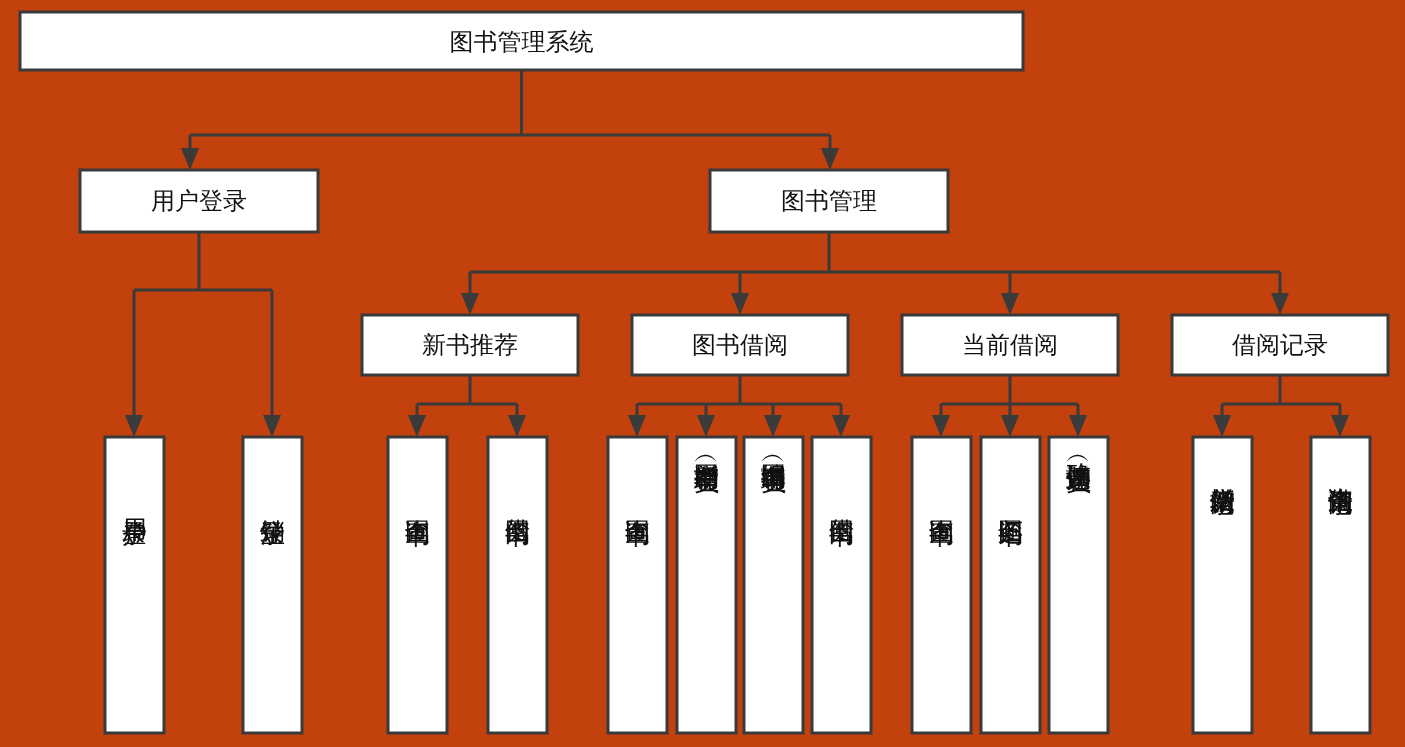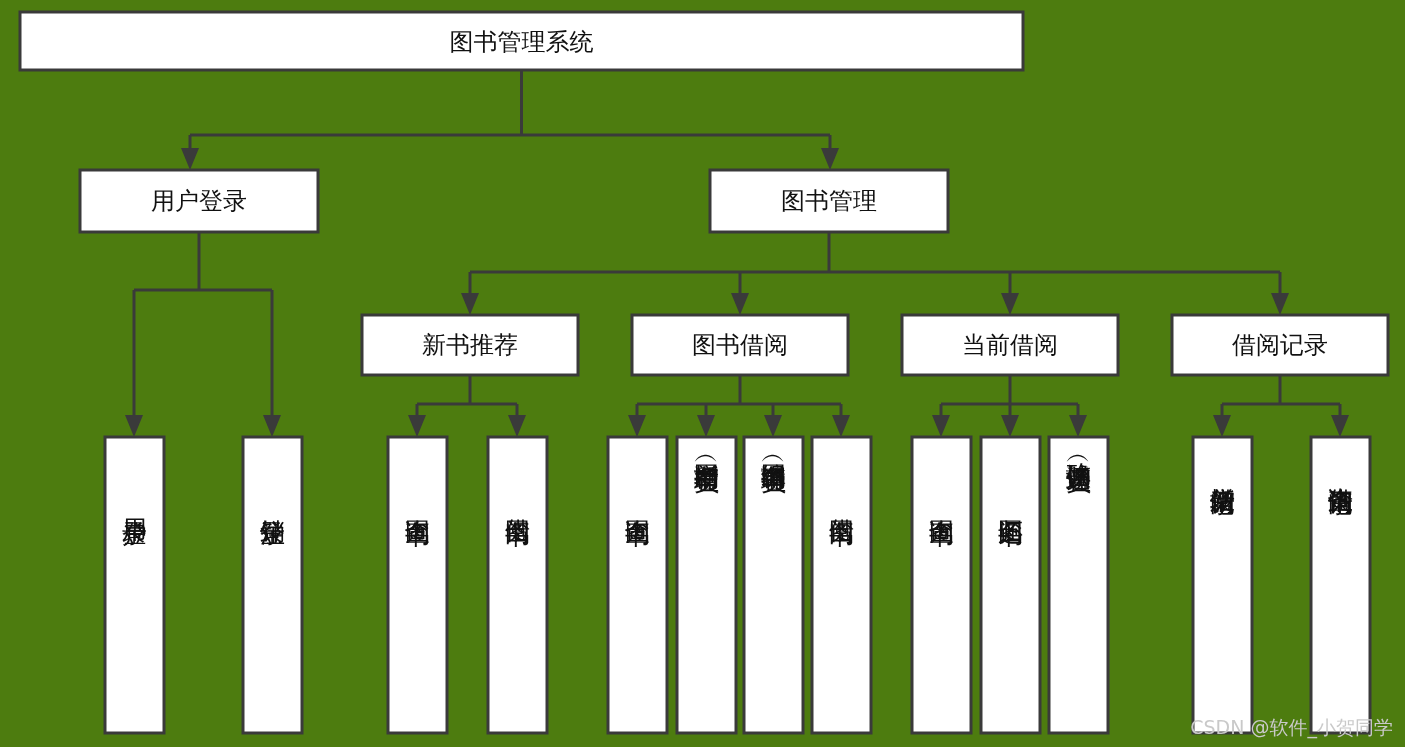--- a/index.html
+++ b/index.html
@@ -10,21 +10,21 @@
   body {
     width: 1405px;
     height: 747px;
     font-family: "DejaVu Sans", "Liberation Sans", sans-serif;
     overflow: hidden;
   }
   #diagram-root {
     position: relative;
     width: 1405px;
     height: 747px;
-    background: #4d7c0f;
+    background: #c2410c;
   }
   svg.flow {
     position: absolute;
     left: 0;
     top: 0;
     width: 1405px;
     height: 747px;
   }
   .node-box {
     fill: #ffffff;
@@ -230,15 +230,14 @@
     <span class="leaf-label" style="margin-top:6px;">确认归还（管理员）</span>
   </div>
 
   <div class="leaf-label-wrap" style="left:1193px; top:437px; width:59px; height:296px;">
     <span class="leaf-label" style="margin-top:30px;">新增借阅记录</span>
   </div>
   <div class="leaf-label-wrap" style="left:1311px; top:437px; width:59px; height:296px;">
     <span class="leaf-label" style="margin-top:30px;">查询借阅记录</span>
   </div>
 
-  <div class="watermark">CSDN @软件_小贺同学</div>
 
 </div>
 
 </body></html>

